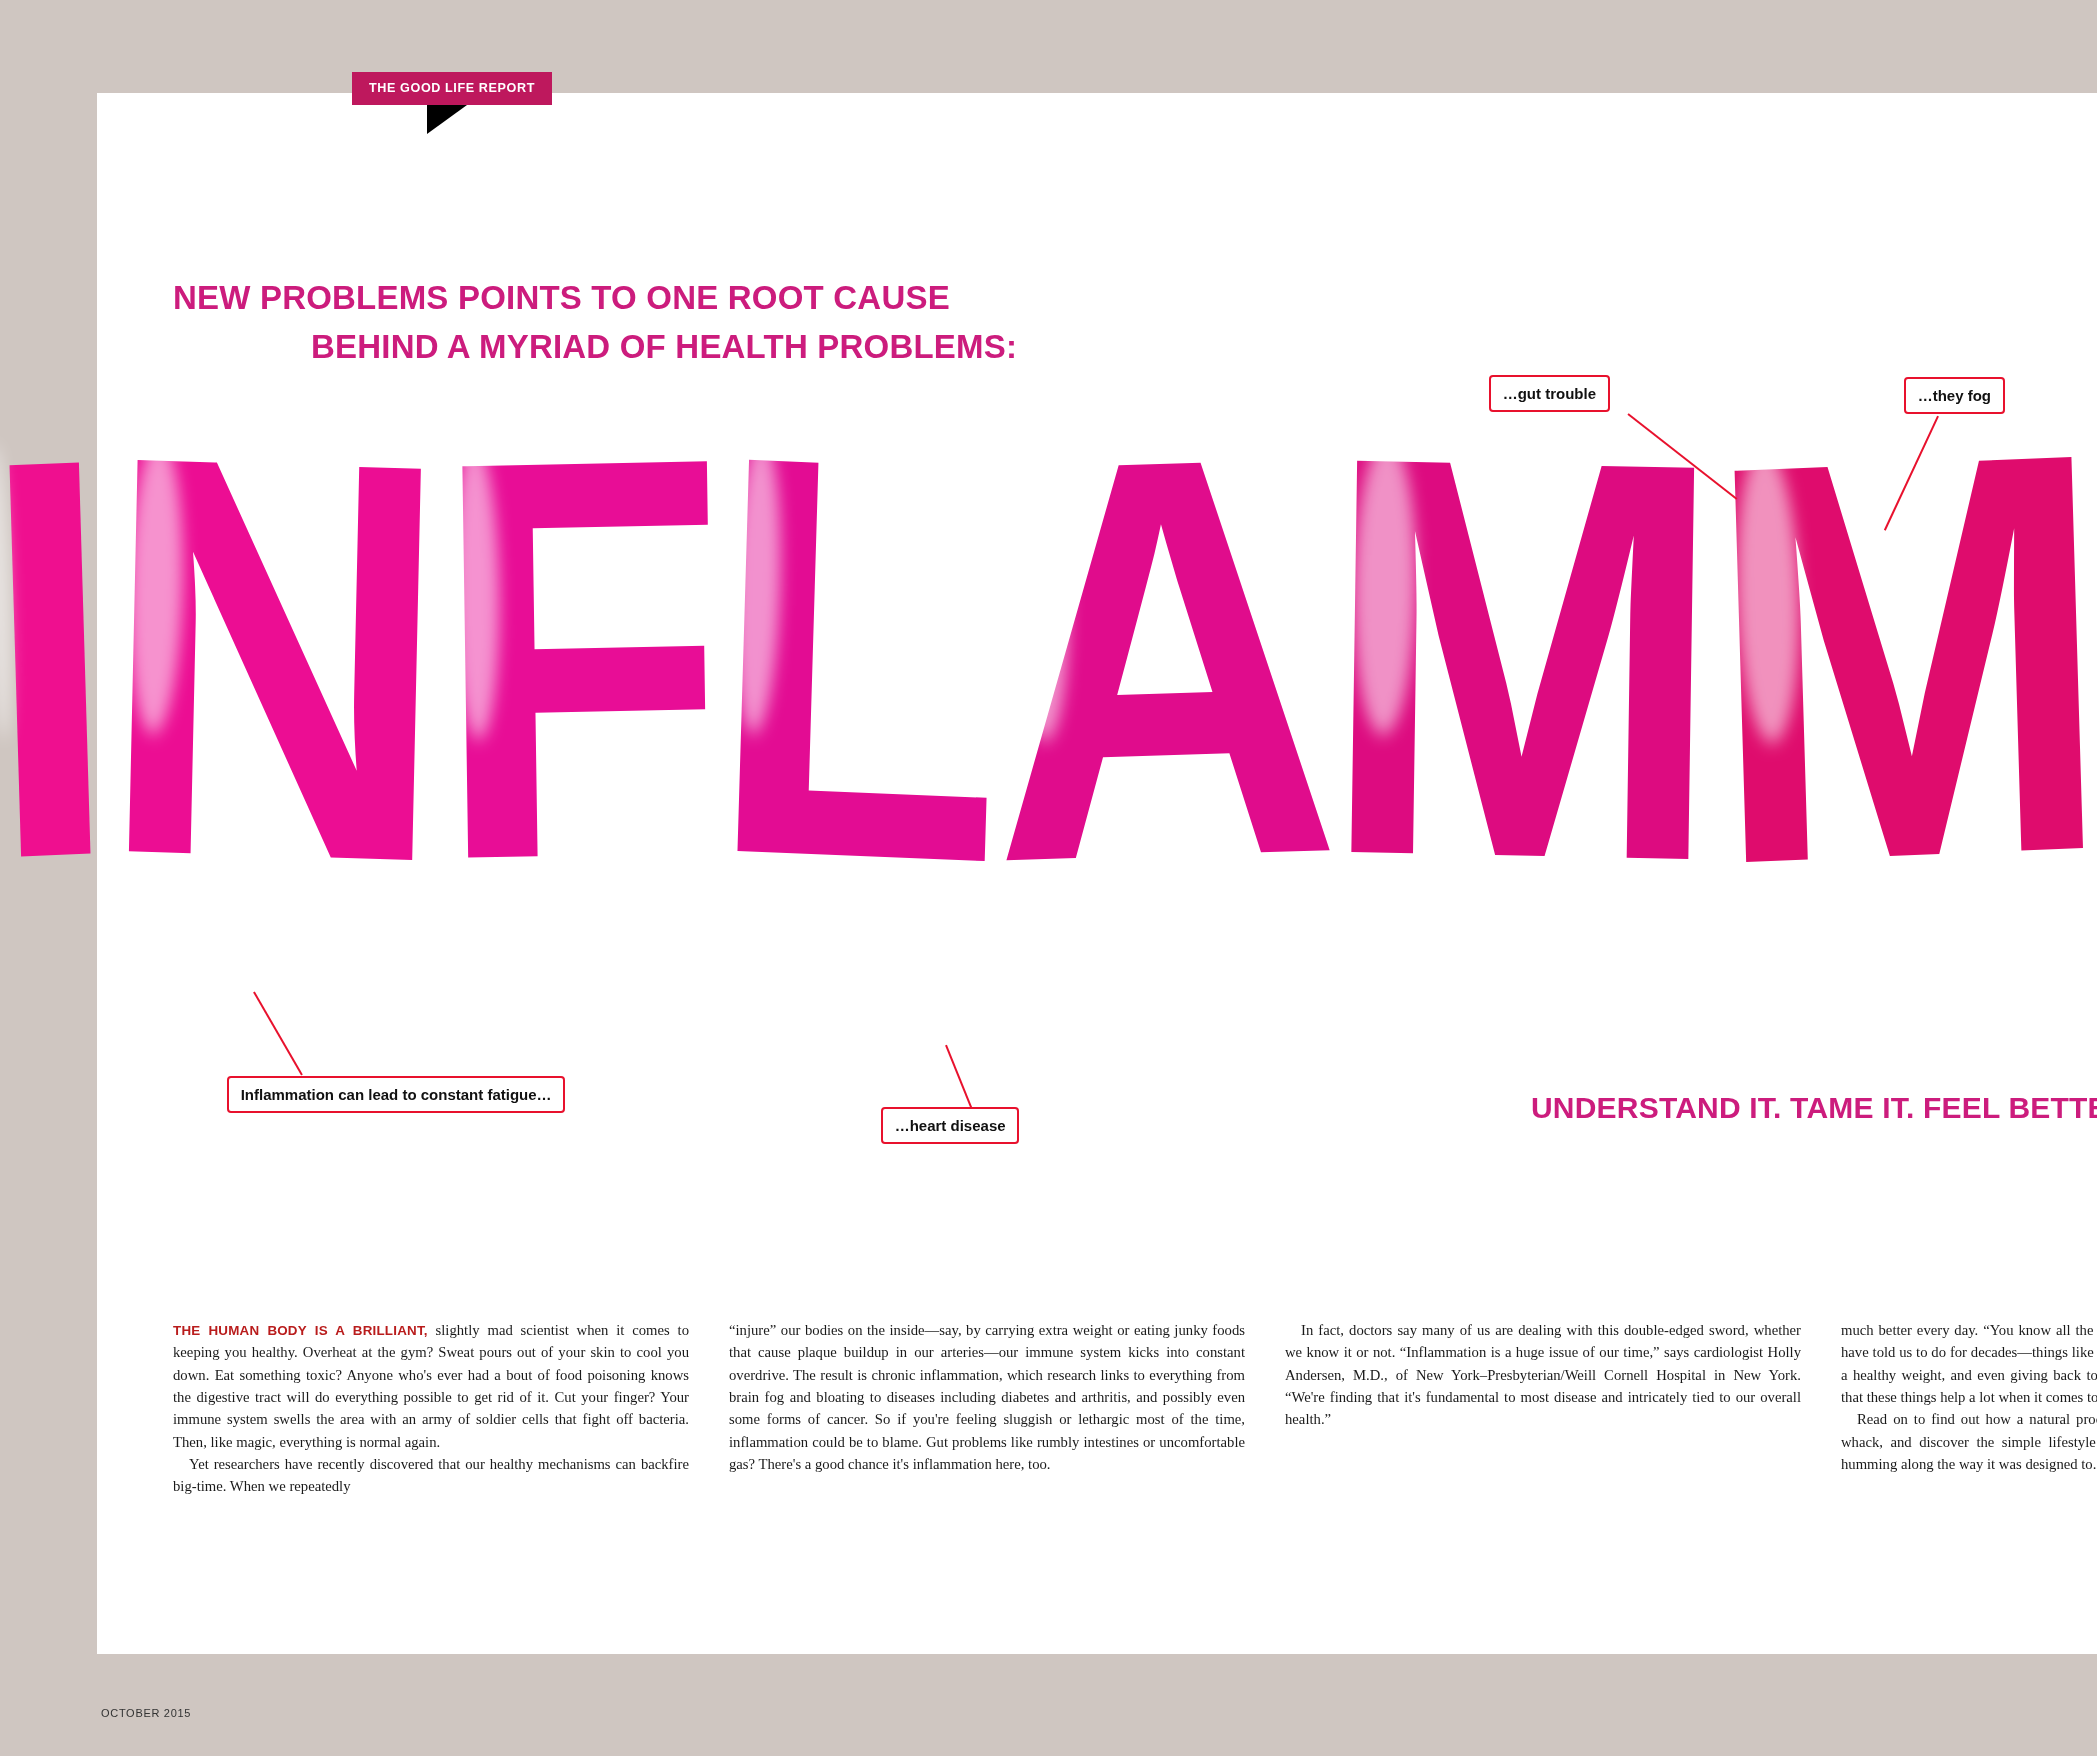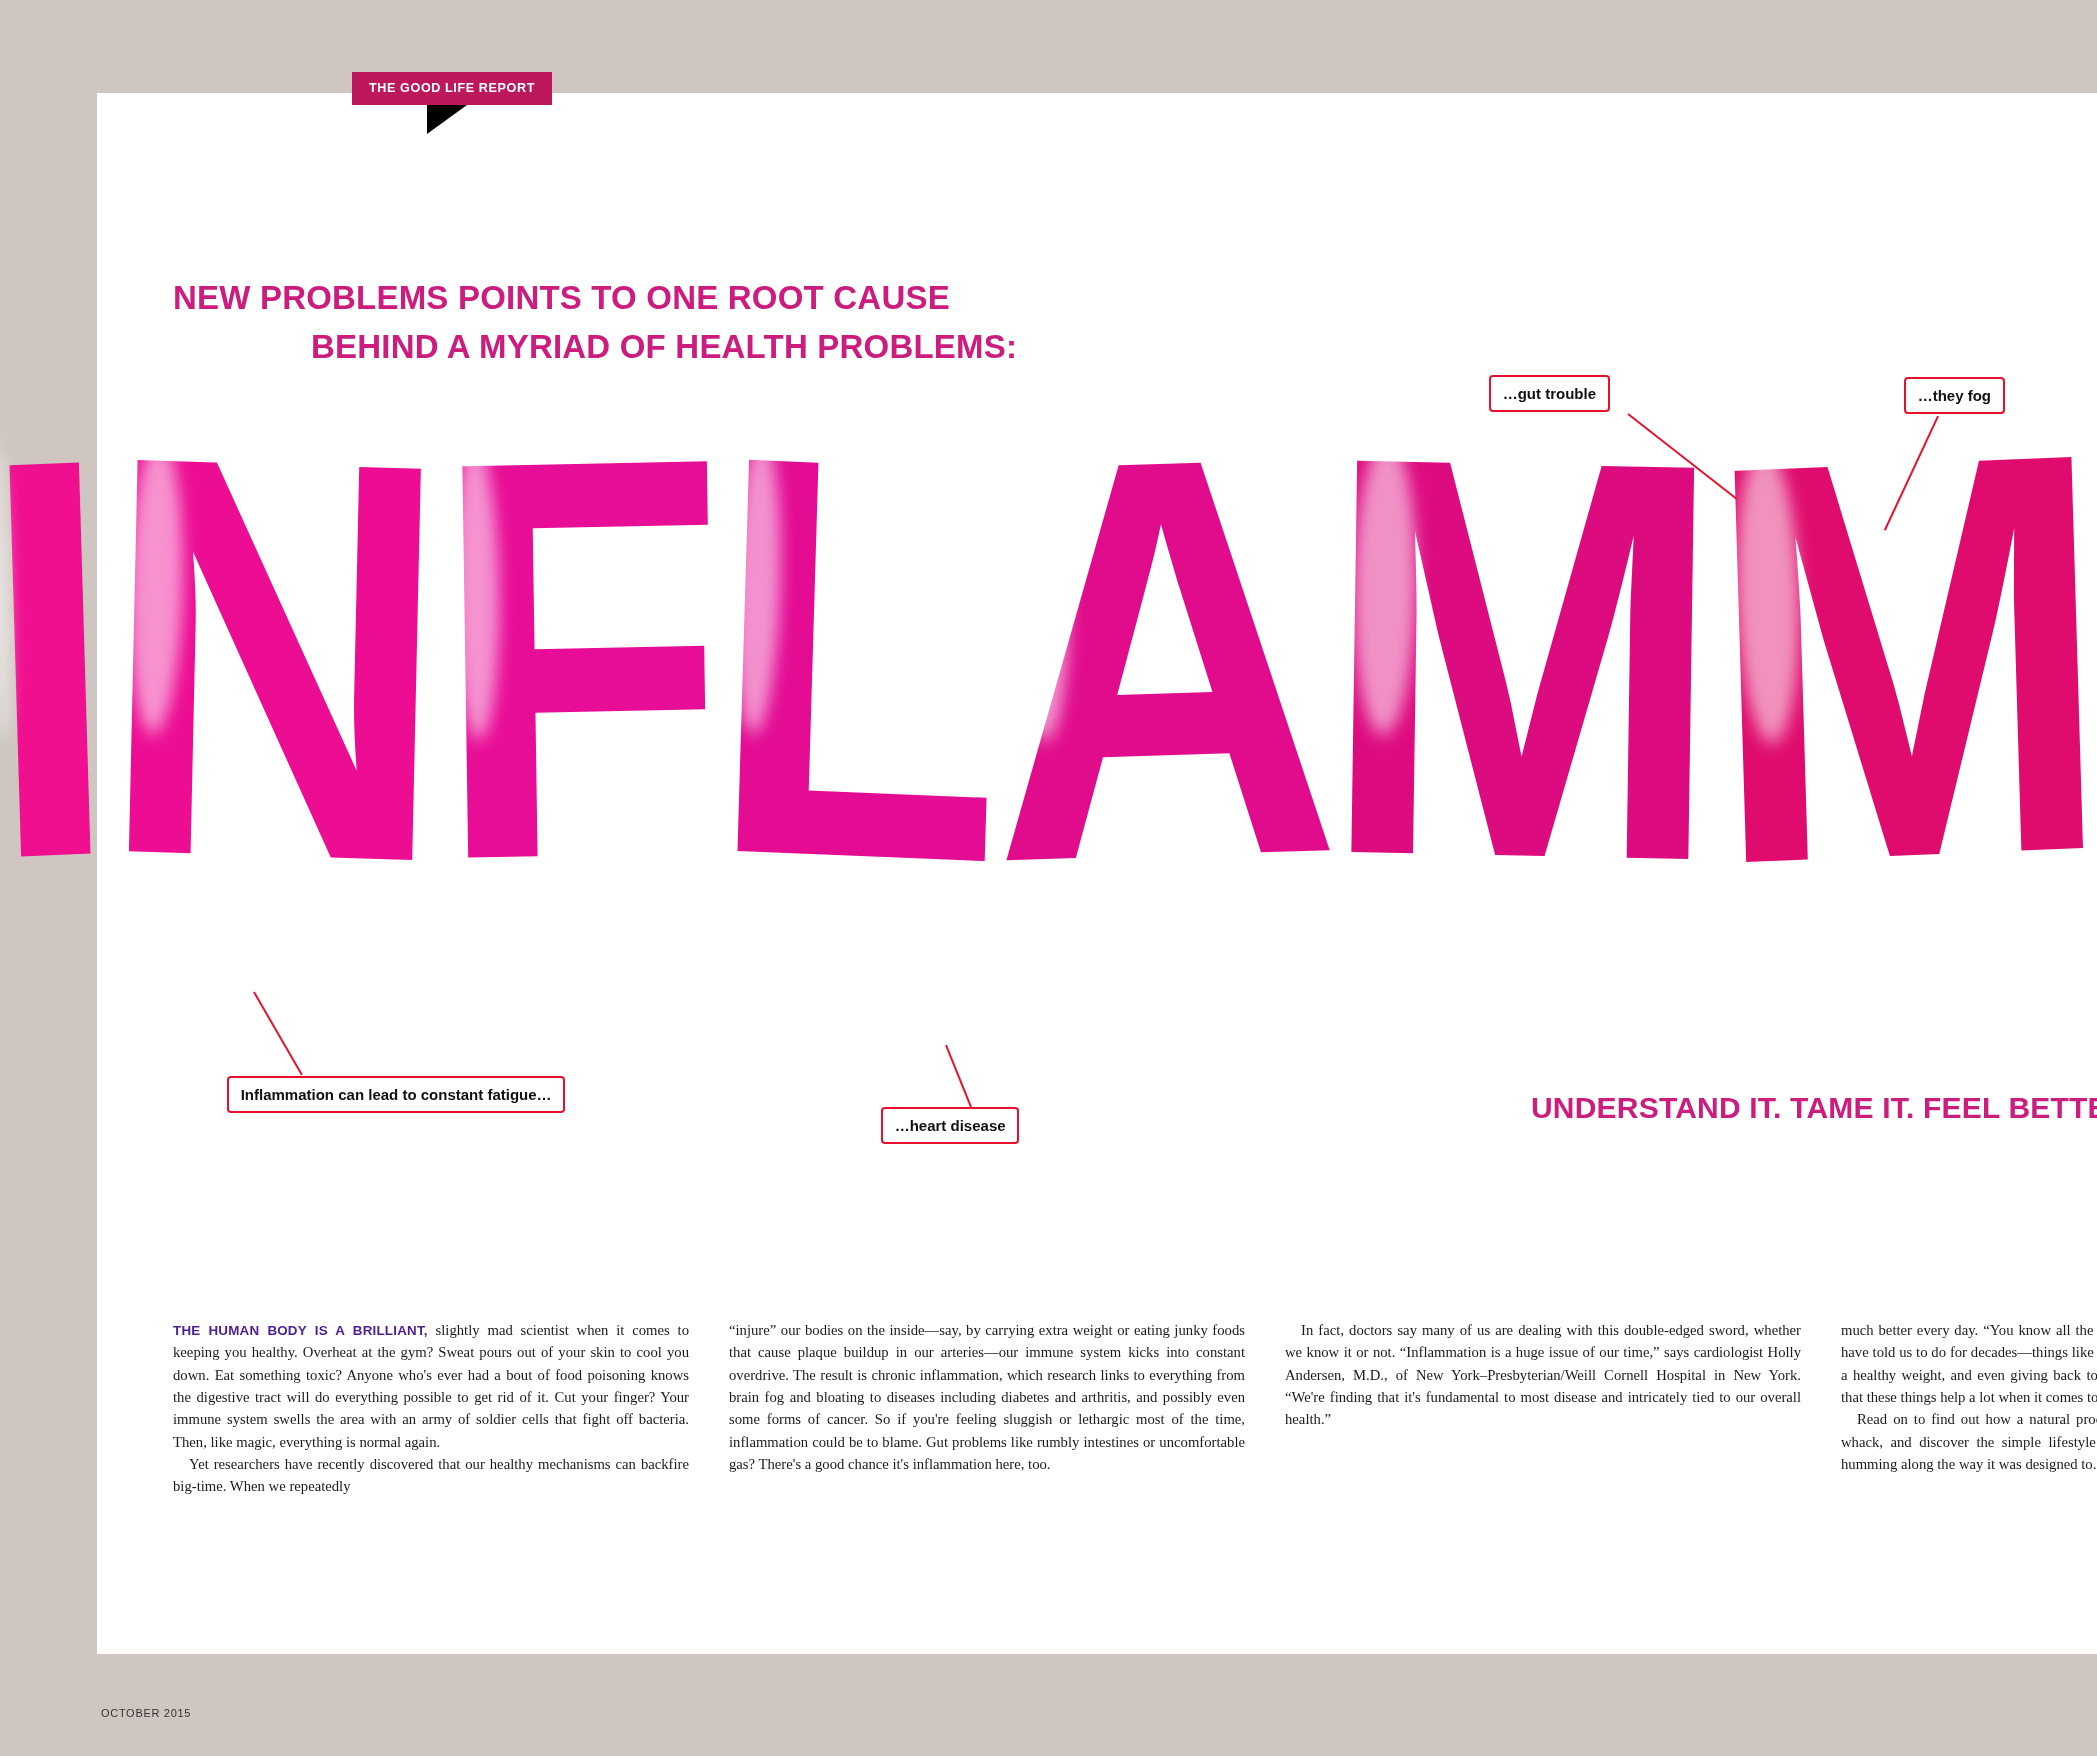--- a/index.html
+++ b/index.html
@@ -166,21 +166,21 @@
     color: #1a1a1a;
     text-align: justify;
   }
   .col p { margin: 0; }
   .col p + p { text-indent: 16px; margin-top: 0; }
   .dropcap-lead {
     font-family: "Liberation Sans", sans-serif;
     font-weight: bold;
     font-size: 13.4px;
     letter-spacing: 0.2px;
-    color: #4c1d95;
+    color: #b91c1c;
   }
 
   
   .footer-left {
     position: absolute;
     left: 101px;
     bottom: 37px;
     font-family: "Liberation Sans", sans-serif;
     font-size: 11px;
     letter-spacing: 0.7px;

